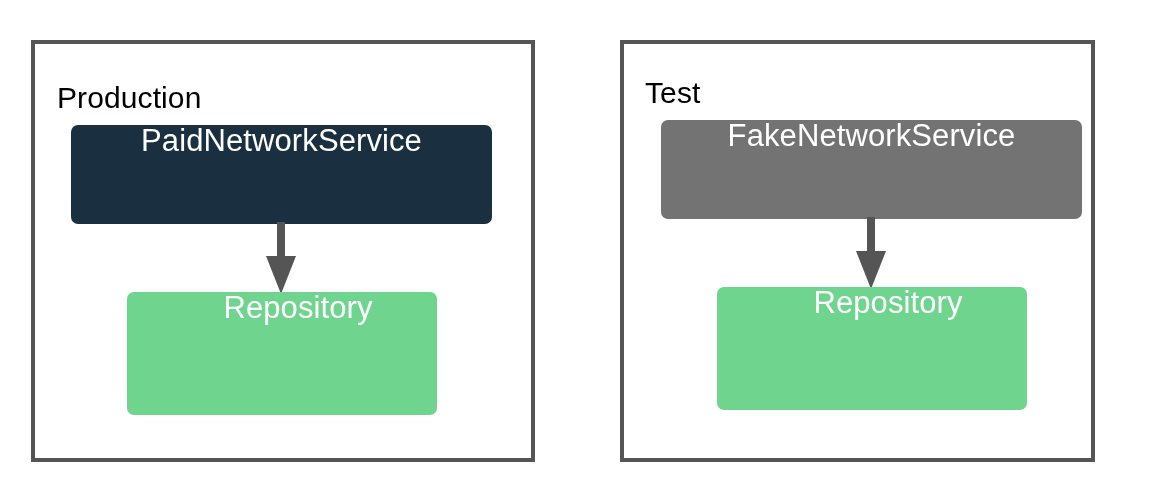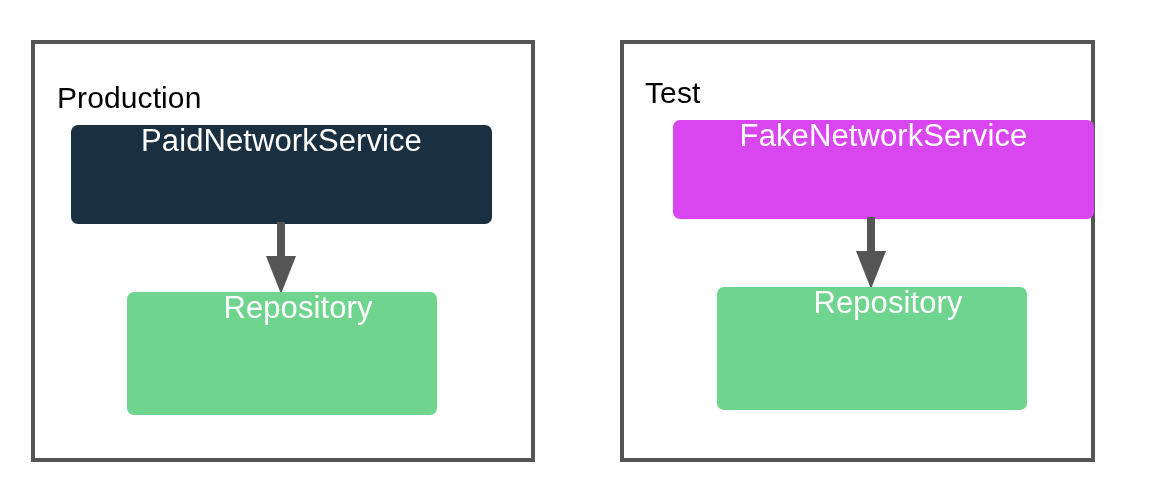--- a/index.html
+++ b/index.html
@@ -147,21 +147,21 @@
 
     <div class="node node-repository" id="node-repository-production" style="background: rgb(111, 212, 142);">
       <span class="node-label" style="color: rgb(255, 255, 255);">Repository</span>
     </div>
   </div>
 
   <div class="env-panel" id="panel-test" style="border-color: rgb(85, 85, 85);">
 
     <div class="env-title">Test</div>
 
-    <div class="node node-service" id="node-fake-network-service" style="background: #d946ef; margin-left: 12px;">
+    <div class="node node-service" id="node-fake-network-service" style="background: #737373;">
       <span class="node-label" style="color: rgb(255, 255, 255);">FakeNetworkService</span>
     </div>
 
     <svg class="edge-arrow" id="edge-test" viewBox="0 0 40 72" width="40" height="72">
       <rect x="16" y="0" width="8" height="36" fill="#555555"></rect>
       <polygon points="5,34 35,34 20,72" fill="#555555"></polygon>
     </svg>
 
     <div class="node node-repository" id="node-repository-test" style="background: rgb(111, 212, 142);">
       <span class="node-label" style="color: rgb(255, 255, 255);">Repository</span>

